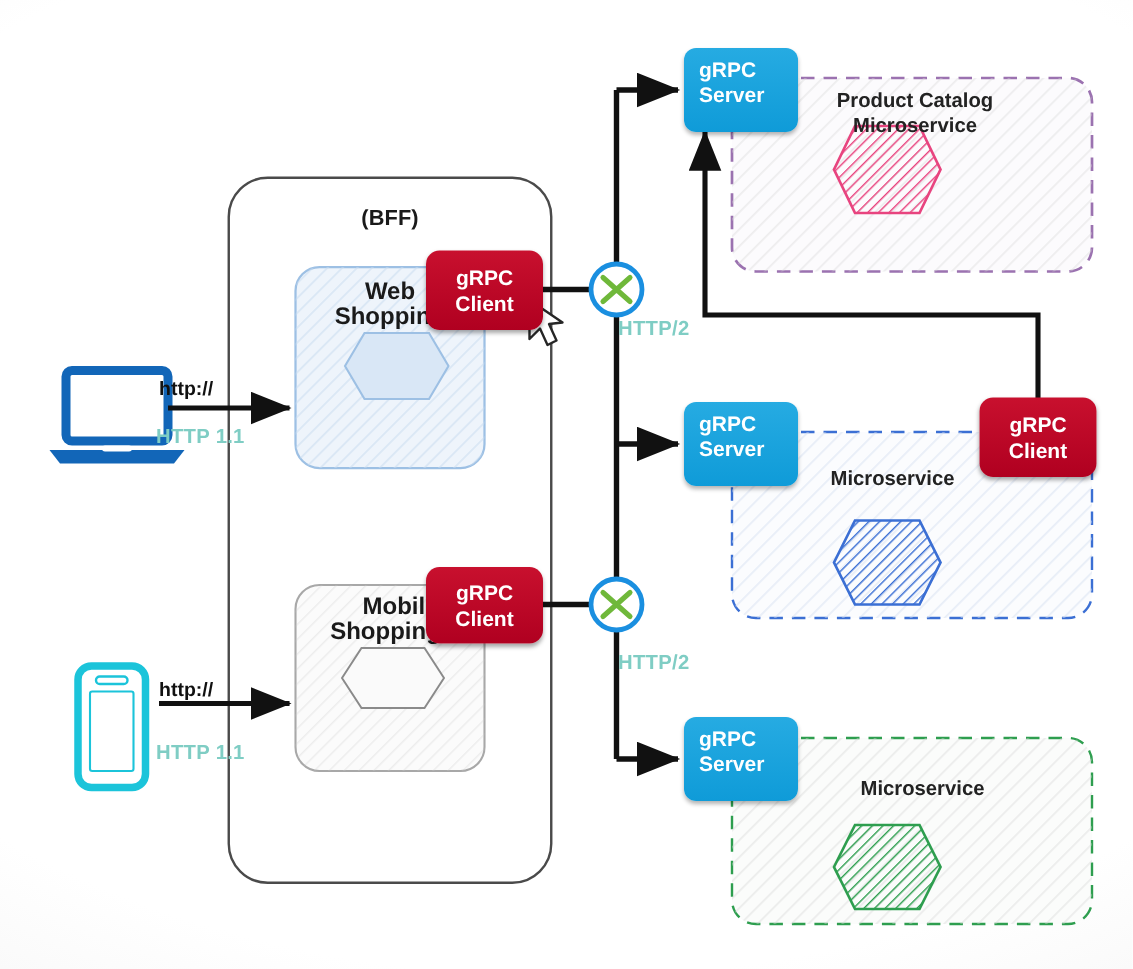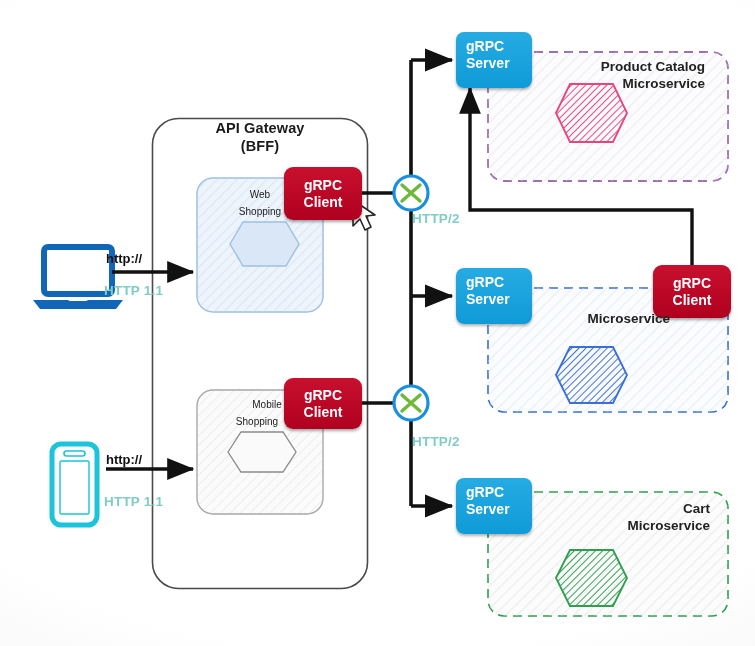--- a/index.html
+++ b/index.html
@@ -18,25 +18,25 @@
   }
   svg.layer{position:absolute;left:0;top:0;width:755px;height:646px;}
   .lbl{position:absolute;}
 
   
   .t-title{
     font-size:14.5px;font-weight:700;color:#1a1a1a;text-align:center;
     line-height:17px;letter-spacing:.1px;
   }
   .t-node{
-    font-size:10px;font-weight:400;color:#1a1a1a;text-align:center;
+    font-size:16px;font-weight:700;color:#1a1a1a;text-align:center;
     line-height:17px;
   }
   .t-ms{
-    font-size:13.5px;font-weight:600;color:#222;text-align:right;
+    font-size:13.5px;font-weight:600;color:#222;text-align:center;
     line-height:17px;
   }
   .t-http{
     font-size:13px;font-weight:700;color:#111;text-align:left;
   }
   .t-proto{
     font-size:13.5px;font-weight:700;color:#7fcdc4;text-align:left;
     letter-spacing:.2px;
   }
 
@@ -183,21 +183,20 @@
     <g>
       <circle cx="411" cy="403" r="17" fill="#ffffff" stroke="#1a8fe0" stroke-width="3.2"></circle>
       <path d="M402,395 L420,411 M420,395 L402,411" stroke="#6fb83a" stroke-width="3.4" stroke-linecap="round" fill="none"></path>
     </g>
 
     <g>
       <path d="M353,200 L353,226 L360,219 L365,230 L371,227 L366,216 L375,215 Z" fill="#ffffff" stroke="#262626" stroke-width="1.6" stroke-linejoin="round"></path>
     </g>
   </svg>
 
-  <div class="lbl t-title" style="left:160px;top:120px;width:200px;">API Gateway</div>
   <div class="lbl t-title" style="left:160px;top:138px;width:200px;text-align:center;">(BFF)</div>
 
   <div class="lbl t-node" style="left:203px;top:186px;width:114px;">Web</div>
   <div class="lbl t-node" style="left:203px;top:203px;width:114px;">Shopping</div>
 
   <div class="lbl t-node" style="left:210px;top:396px;width:114px;">Mobile</div>
   <div class="lbl t-node" style="left:200px;top:413px;width:114px;">Shopping</div>
 
   <div class="chip-client" style="left:284px;top:167px;width:78px;height:53px;">
     <span>gRPC</span>
@@ -224,21 +223,20 @@
   <div class="chip-server" style="left:456px;top:478px;width:76px;height:56px;">
     <span>gRPC</span>
     <span>Server</span>
   </div>
 
   <div class="lbl t-ms" style="left:515px;top:58px;width:190px;">Product Catalog</div>
   <div class="lbl t-ms" style="left:515px;top:75px;width:190px;">Microservice</div>
 
   <div class="lbl t-ms" style="left:520px;top:310px;width:150px;">Microservice</div>
 
-  <div class="lbl t-ms" style="left:520px;top:500px;width:190px;">Cart</div>
   <div class="lbl t-ms" style="left:520px;top:517px;width:190px;">Microservice</div>
 
   <div class="lbl t-http" style="left:106px;top:251px;width:70px;">http://</div>
   <div class="lbl t-proto" style="left:104px;top:283px;width:92px;">HTTP 1.1</div>
 
   <div class="lbl t-http" style="left:106px;top:452px;width:70px;">http://</div>
   <div class="lbl t-proto" style="left:104px;top:494px;width:92px;">HTTP 1.1</div>
 
   <div class="lbl t-proto" style="left:412px;top:211px;width:72px;text-align:left;">HTTP/2</div>
   <div class="lbl t-proto" style="left:412px;top:434px;width:72px;text-align:left;">HTTP/2</div>

